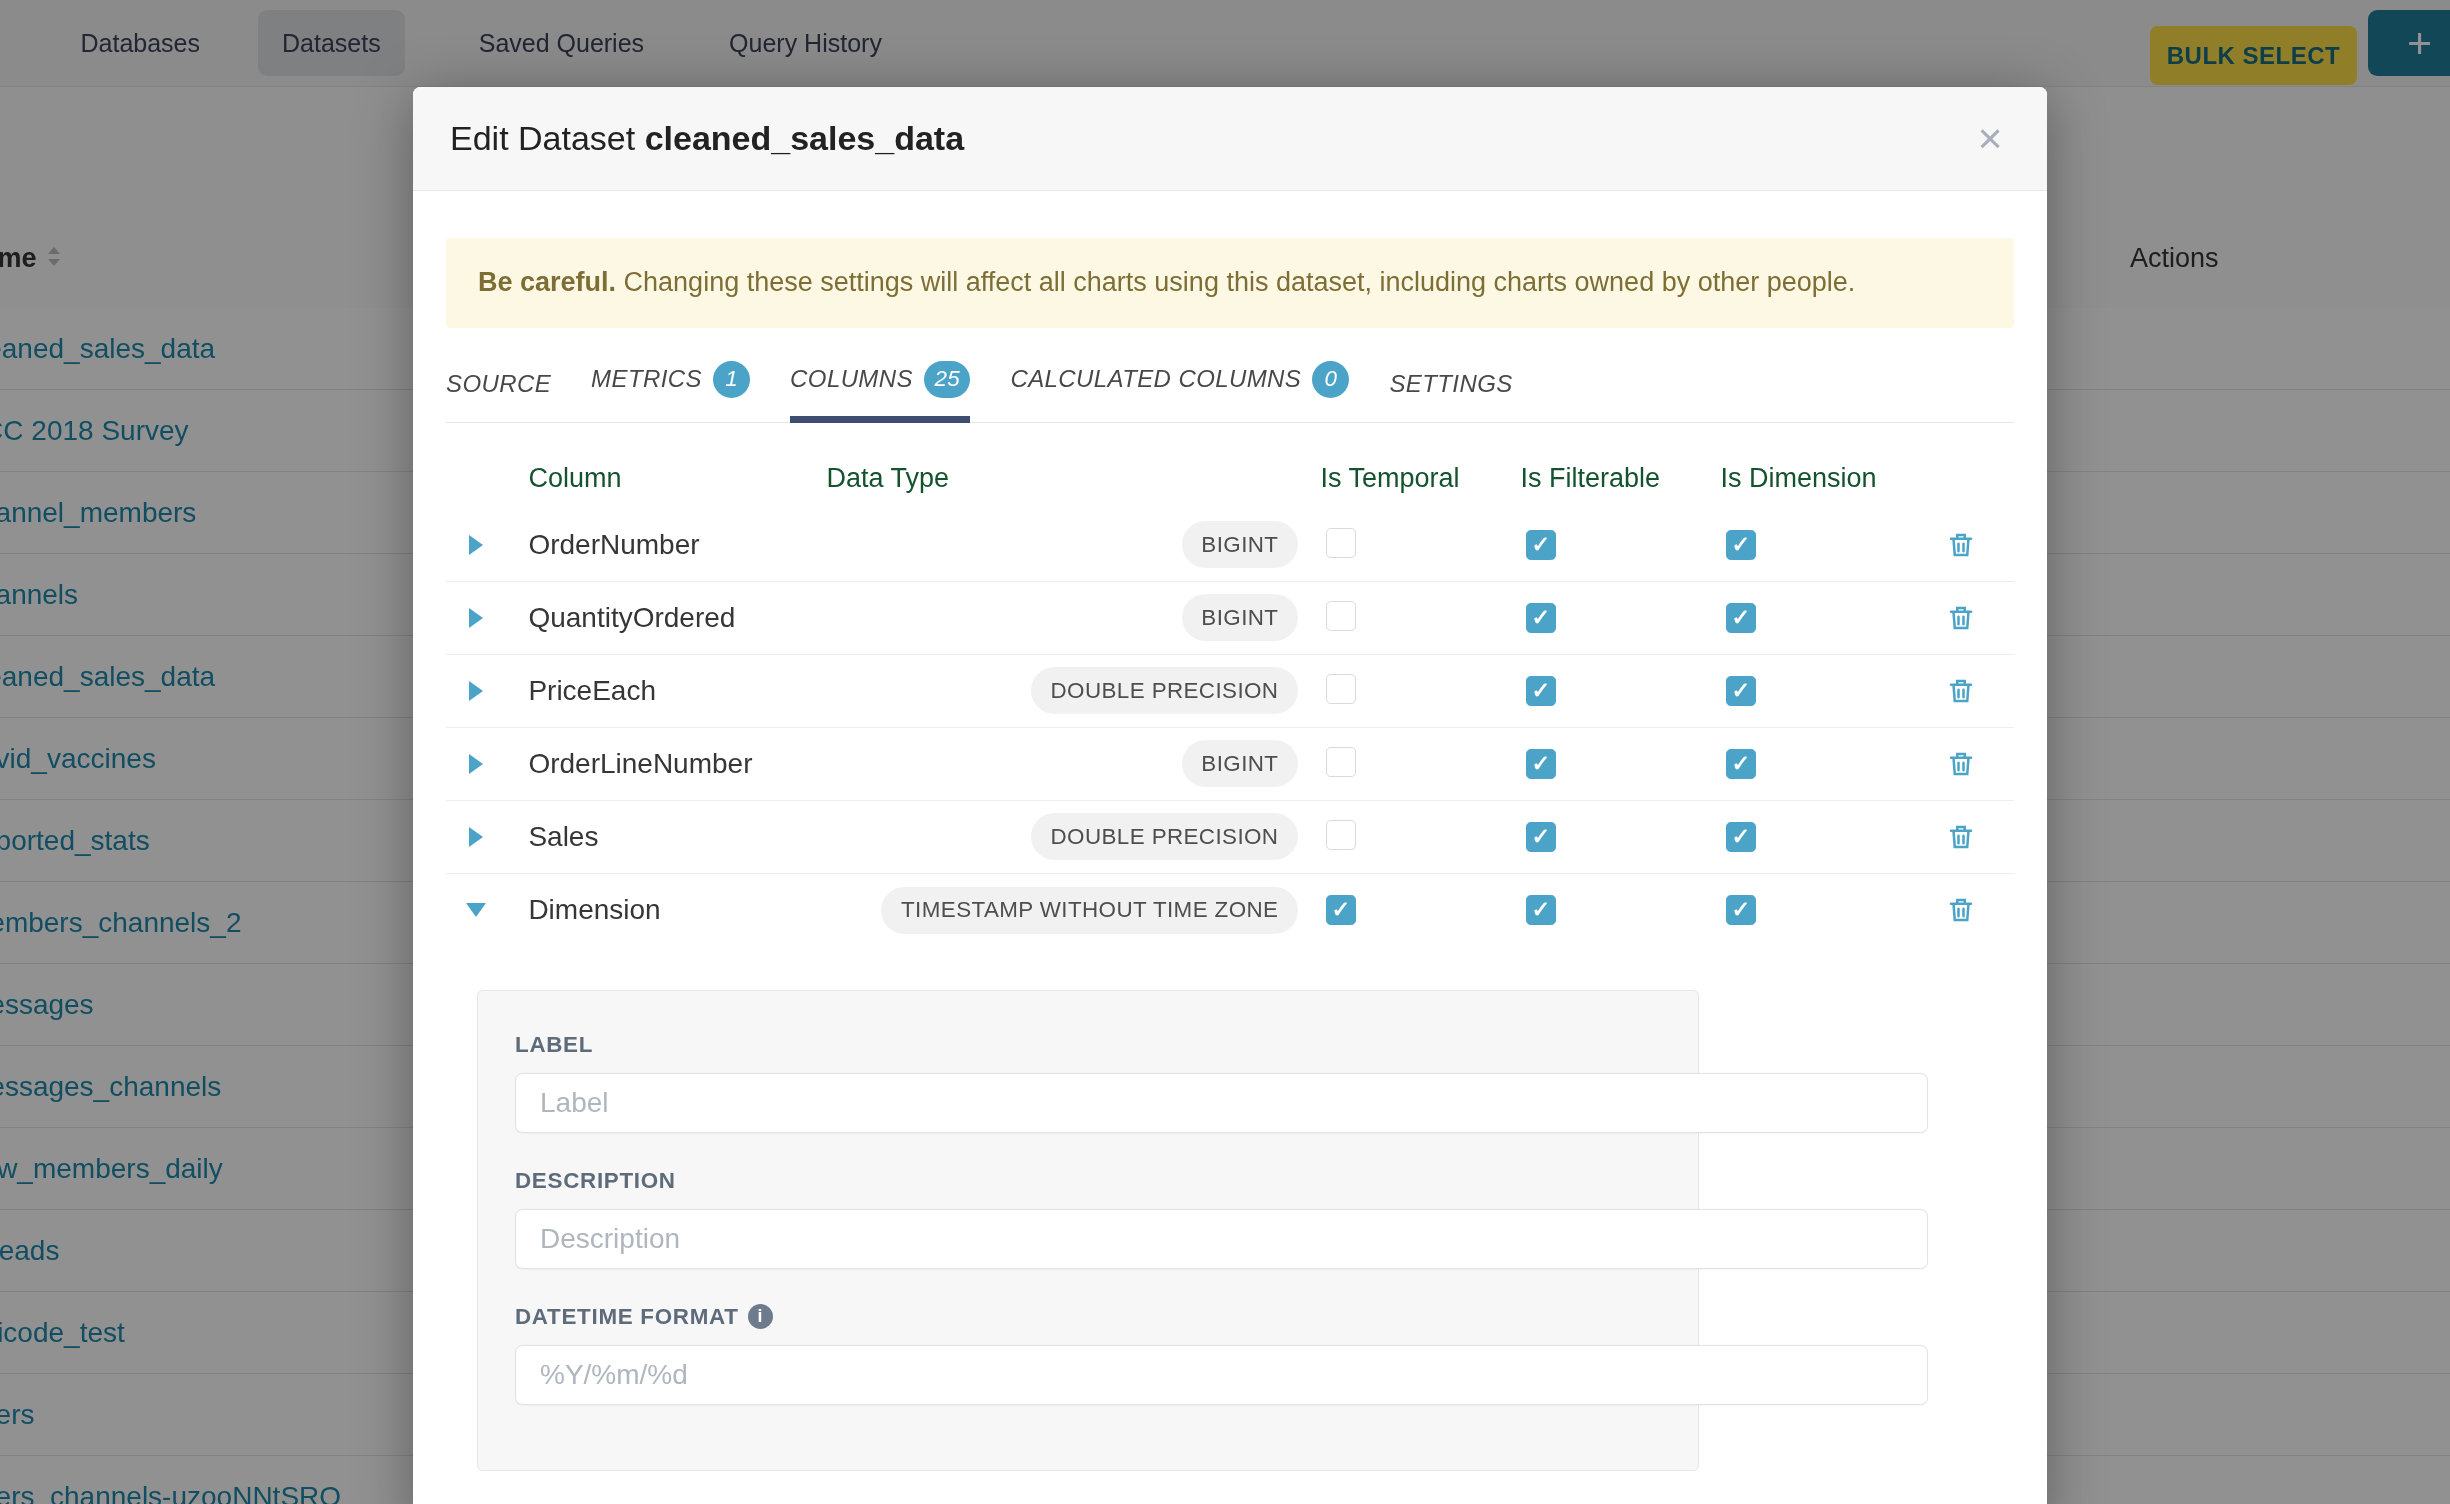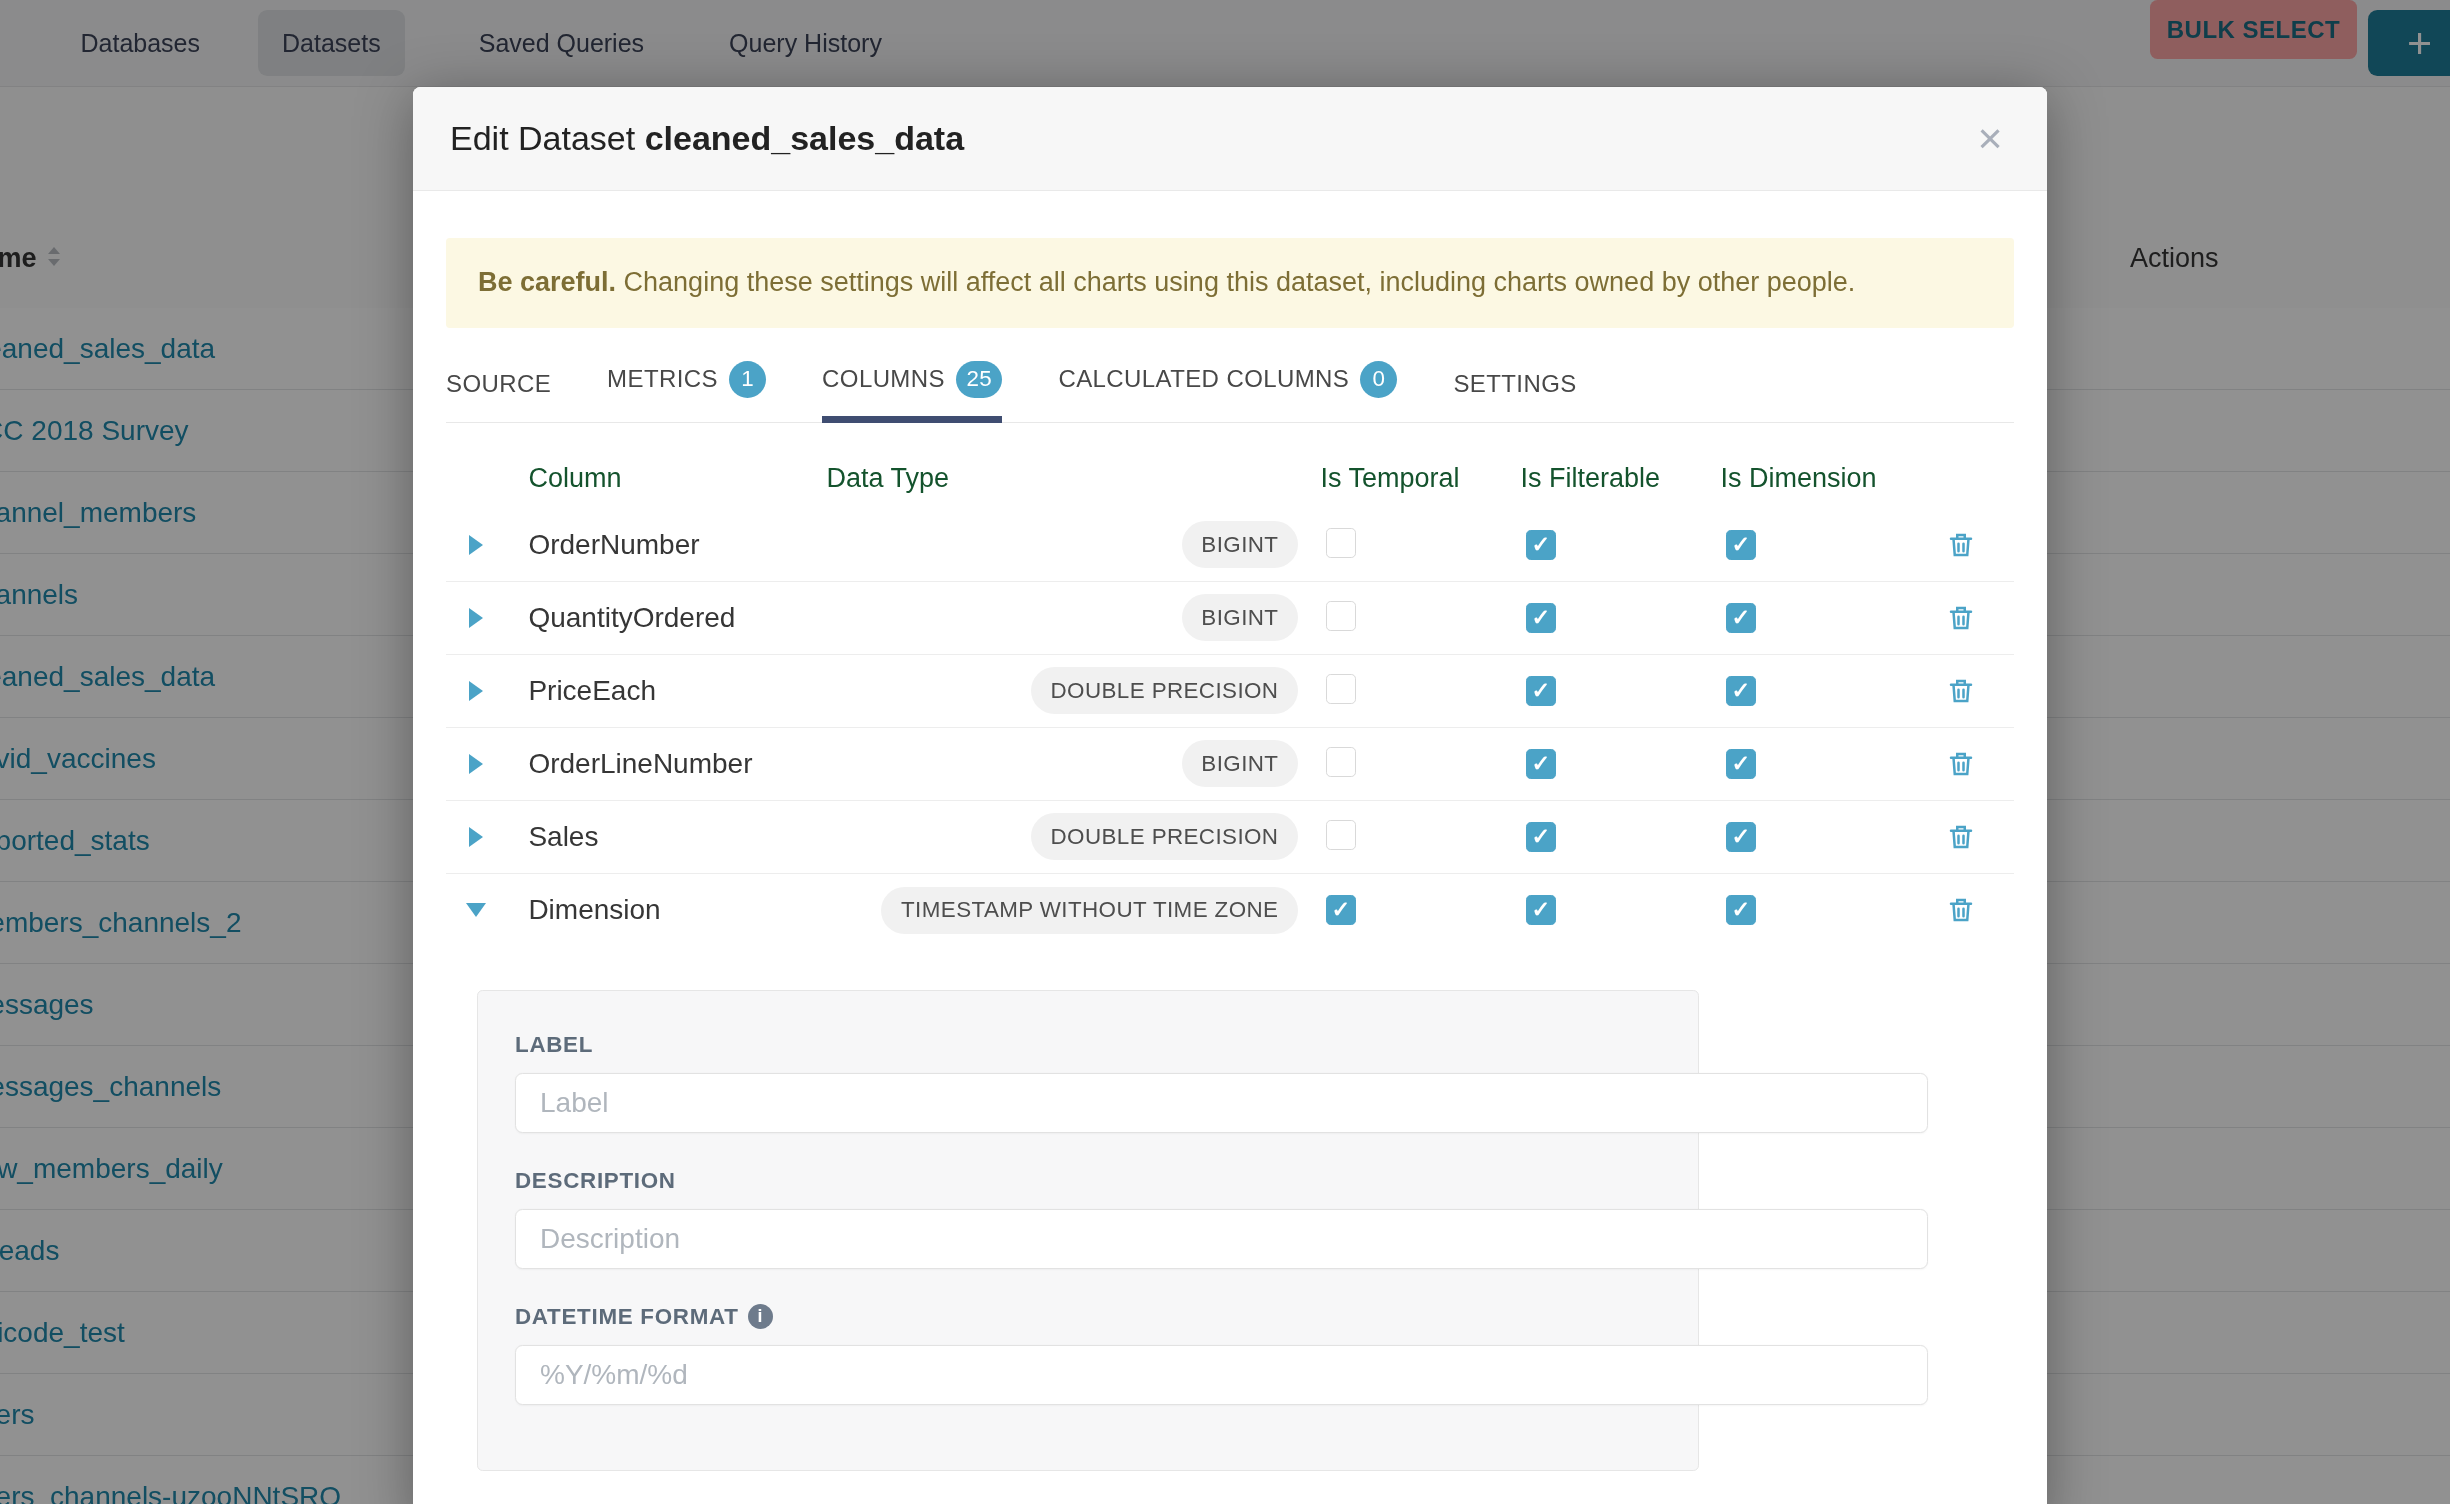--- a/index.html
+++ b/index.html
@@ -20,22 +20,22 @@
     display:flex; align-items:center;padding-left:36px;
   }
   .nav-item {
     font-size:25px; color:#3c4358; margin-left:20.5px; padding:18.6px 24px;
     border-radius:9.3px; white-space:nowrap; cursor:pointer;
   }
   .nav-item.active { background:#dfe1e4; margin-left:34px; margin-right:13px; }
   .nav-item + .nav-item:not(.active) { margin-left:37px; }
 
   .btn-bulk {
-    position:absolute; left:2150px; top:0; width:207px; height:59px;
-    background:#fca5a5; color:#1c6d84; font-size:24px; font-weight:600;
+    position:absolute; left:2150px; top:26px; width:207px; height:59px;
+    background:#fde047; color:#1c6d84; font-size:24px; font-weight:600;
     letter-spacing:0.5px; border:none; border-radius:7.5px; cursor:pointer;
   }
   .btn-add {
     position:absolute; left:2368px; top:10.3px; width:103px; height:66px;
     background:#1f7d99; color:#ffffff; font-size:43px; font-weight:400;
     border:none; border-radius:9.3px; cursor:pointer; line-height:56px;
   }
 
   .subheader { position:absolute; left:0; top:87px; width:100%; height:132px; background:#fbfbfc; }
   .caret-down-gray {
@@ -90,22 +90,22 @@
 
   .modal-body { padding:47px 33px 0 33px; }
 
   .warn-banner {
     background:#fcf8e3; border-radius:3.7px; padding:28px 32px;
     font-size:27px; color:#7d6e35; line-height:1.25;
   }
   .warn-banner b { font-weight:700; }
 
   .tabs {
-    display:flex; align-items:flex-end; gap:56px; margin-top:24px;
-    border-bottom:0.9px solid #e8e8e8; height:71px;
+    display:flex; align-items:flex-end; gap:40px; margin-top:24px;
+    border-bottom:0.9px solid #e8e8e8; height:71px;font-style:italic;
   }
   .tab {
     font-size:24px; color:#484848; letter-spacing:0.4px; padding-bottom:24px;
     position:relative; display:flex; align-items:center; gap:11.2px; cursor:pointer; white-space:nowrap;
   }
   .tab.active::after {
     content:""; position:absolute; left:0; right:0; bottom:-0.9px; height:6.5px; background:#3f4d71;
   }
   .badge {
     min-width:37px; height:37px; padding:0 10.3px; border-radius:931px;

